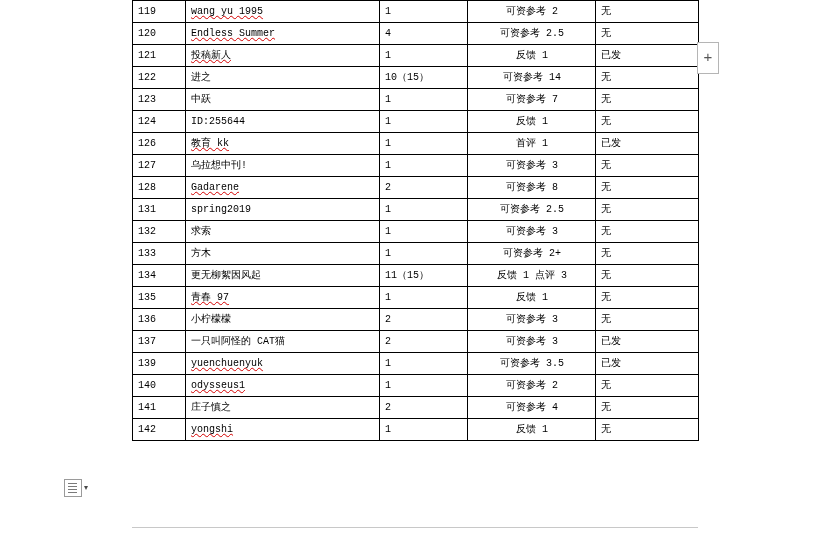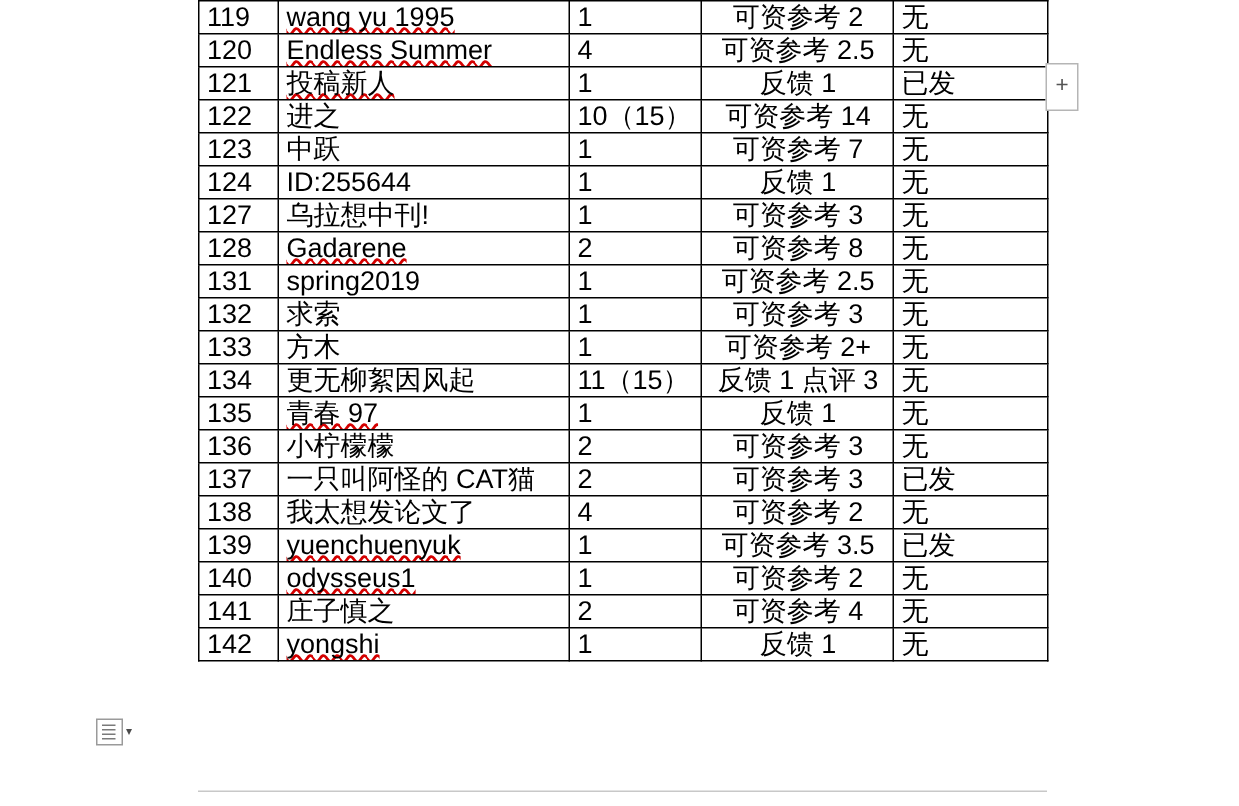--- a/index.html
+++ b/index.html
@@ -65,22 +65,22 @@
     background: #c8c8c8;
   }
 
   table.doc-table {
     position: absolute;
     left: 132px;
     top: 0px;
     border-collapse: collapse;
     table-layout: fixed;
     width: 566px;
-    font-family: Liberation Sans, sans-serif;
-    font-size: 18px;
+    font-family: Liberation Mono, monospace;
+    font-size: 10px;
     color: #000000;
   }
 
   table.doc-table td {
     border: 1px solid #000000;
     padding: 1px 4px 2px 5px;
     vertical-align: middle;
     line-height: 17px;
     height: 22px;
     box-sizing: border-box;
@@ -203,20 +203,27 @@
           <td class="c-state">无</td>
         </tr>
         <tr>
           <td class="c-id">124</td>
           <td class="c-name">ID:255644</td>
           <td class="c-count">1</td>
           <td class="c-note">反馈 1</td>
           <td class="c-state">无</td>
         </tr>
         <tr>
+          <td class="c-id">126</td>
+          <td class="c-name"><span class="wavy">教育 kk</span></td>
+          <td class="c-count">1</td>
+          <td class="c-note">首评 1</td>
+          <td class="c-state">已发</td>
+        </tr>
+        <tr>
           <td class="c-id">127</td>
           <td class="c-name">乌拉想中刊!</td>
           <td class="c-count">1</td>
           <td class="c-note">可资参考 3</td>
           <td class="c-state">无</td>
         </tr>
         <tr>
           <td class="c-id">128</td>
           <td class="c-name"><span class="wavy">Gadarene</span></td>
           <td class="c-count">2</td>
@@ -266,27 +273,20 @@
           <td class="c-state">无</td>
         </tr>
         <tr>
           <td class="c-id">137</td>
           <td class="c-name">一只叫阿怪的 CAT猫</td>
           <td class="c-count">2</td>
           <td class="c-note">可资参考 3</td>
           <td class="c-state">已发</td>
         </tr>
         <tr>
-          <td class="c-id">138</td>
-          <td class="c-name">我太想发论文了</td>
-          <td class="c-count">4</td>
-          <td class="c-note">可资参考 2</td>
-          <td class="c-state">无</td>
-        </tr>
-        <tr>
           <td class="c-id">139</td>
           <td class="c-name"><span class="wavy">yuenchuenyuk</span></td>
           <td class="c-count">1</td>
           <td class="c-note">可资参考 3.5</td>
           <td class="c-state">已发</td>
         </tr>
         <tr>
           <td class="c-id">140</td>
           <td class="c-name"><span class="wavy">odysseus1</span></td>
           <td class="c-count">1</td>

